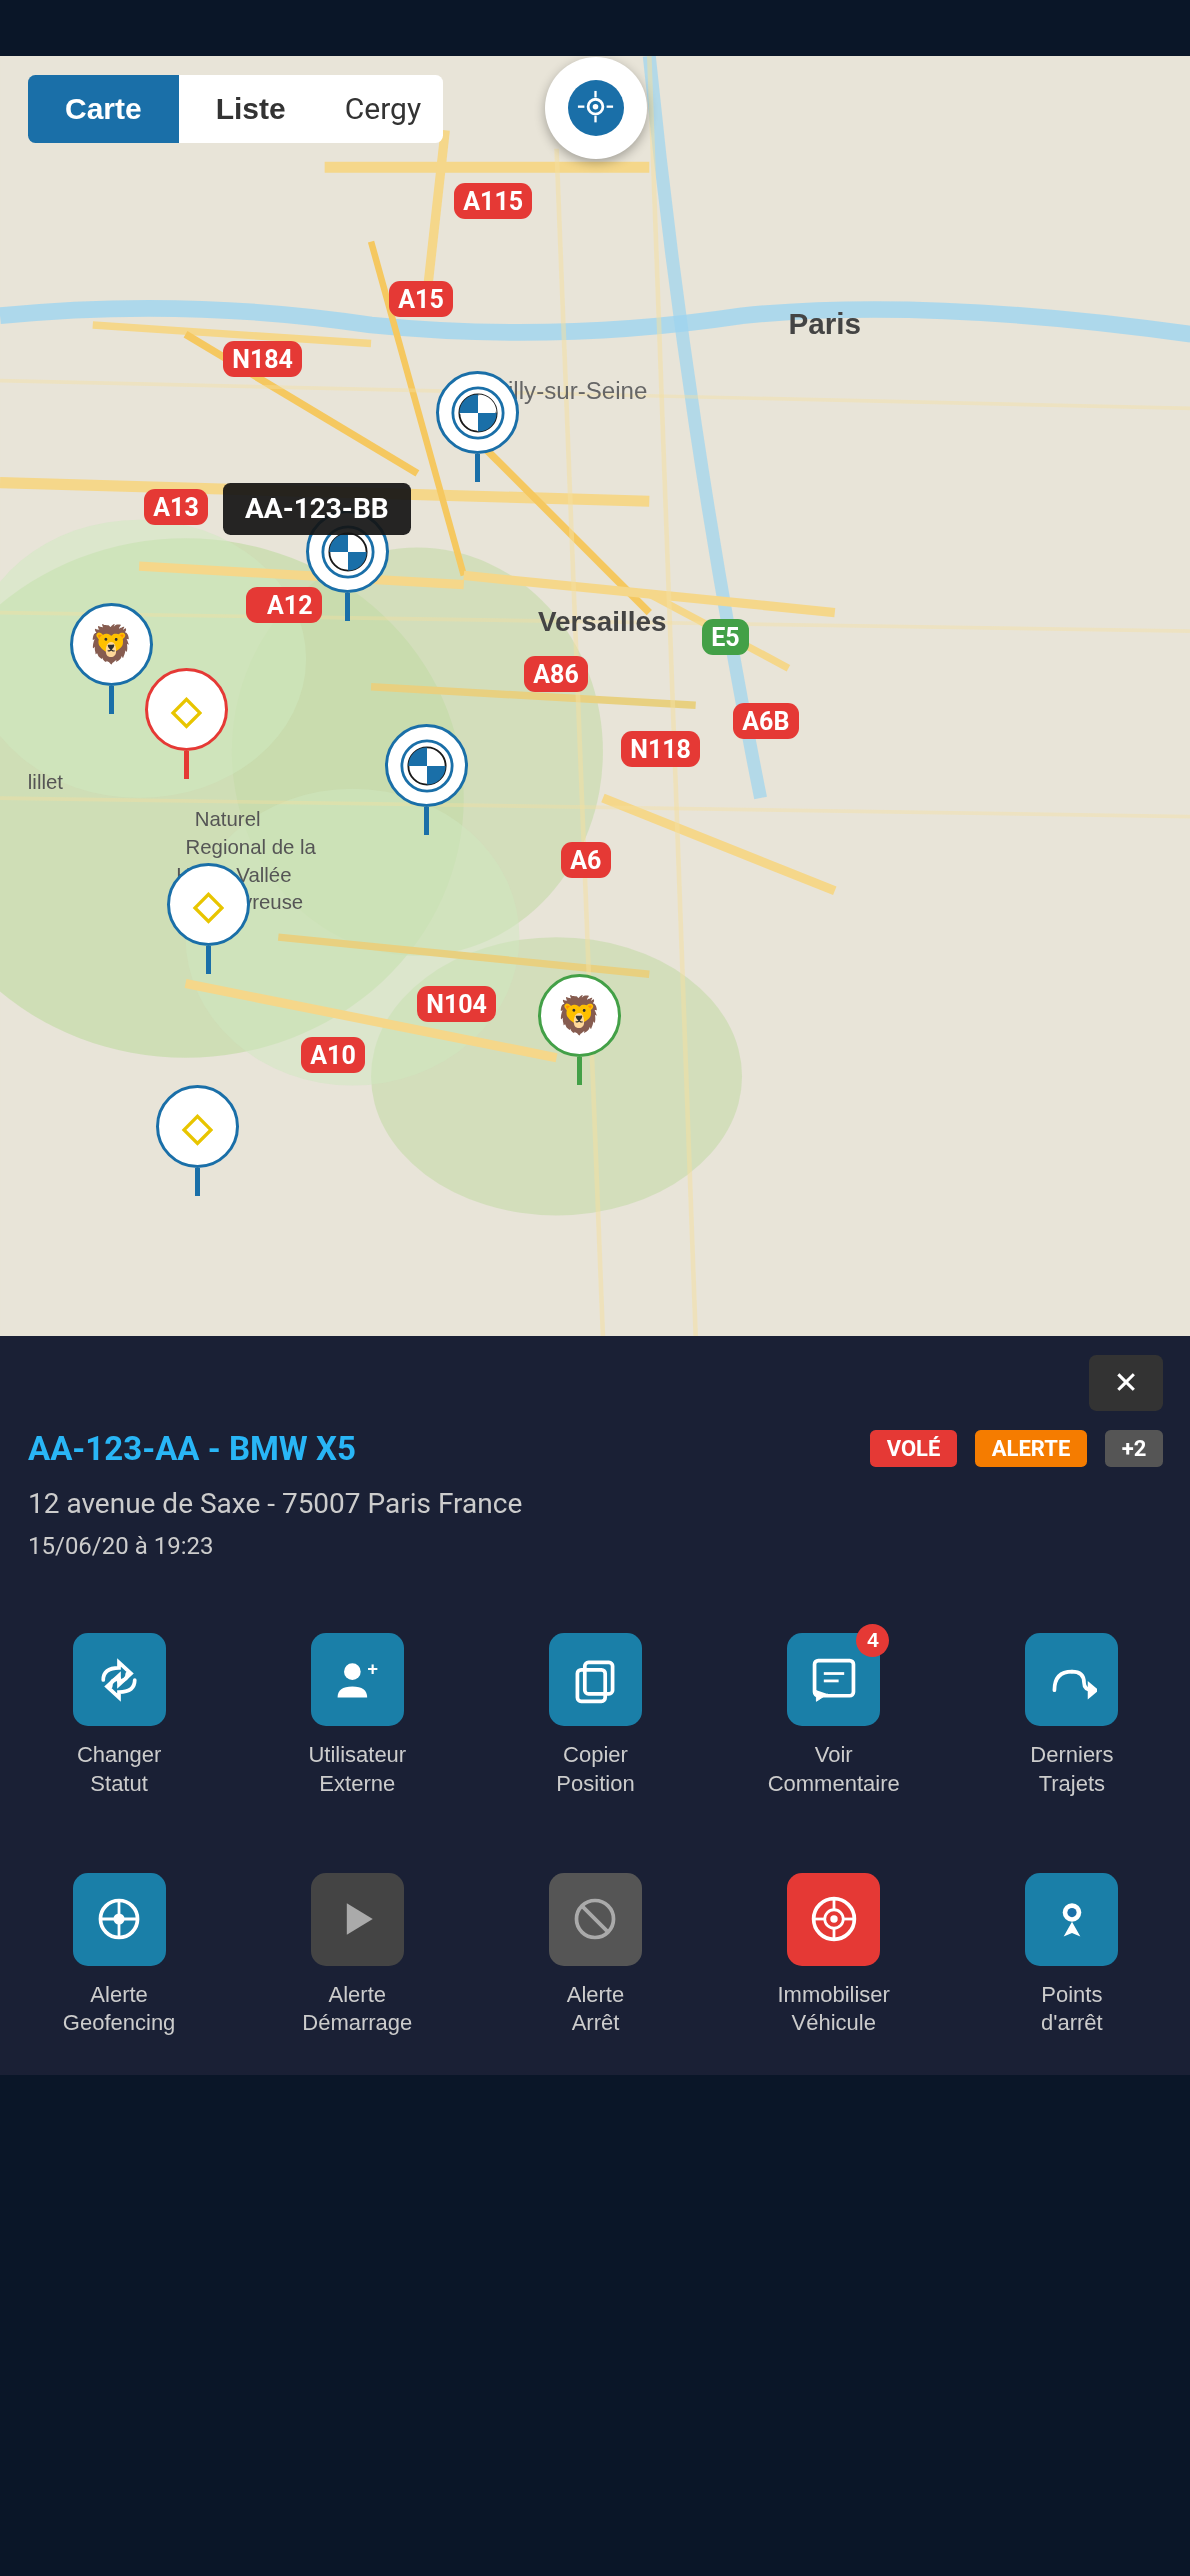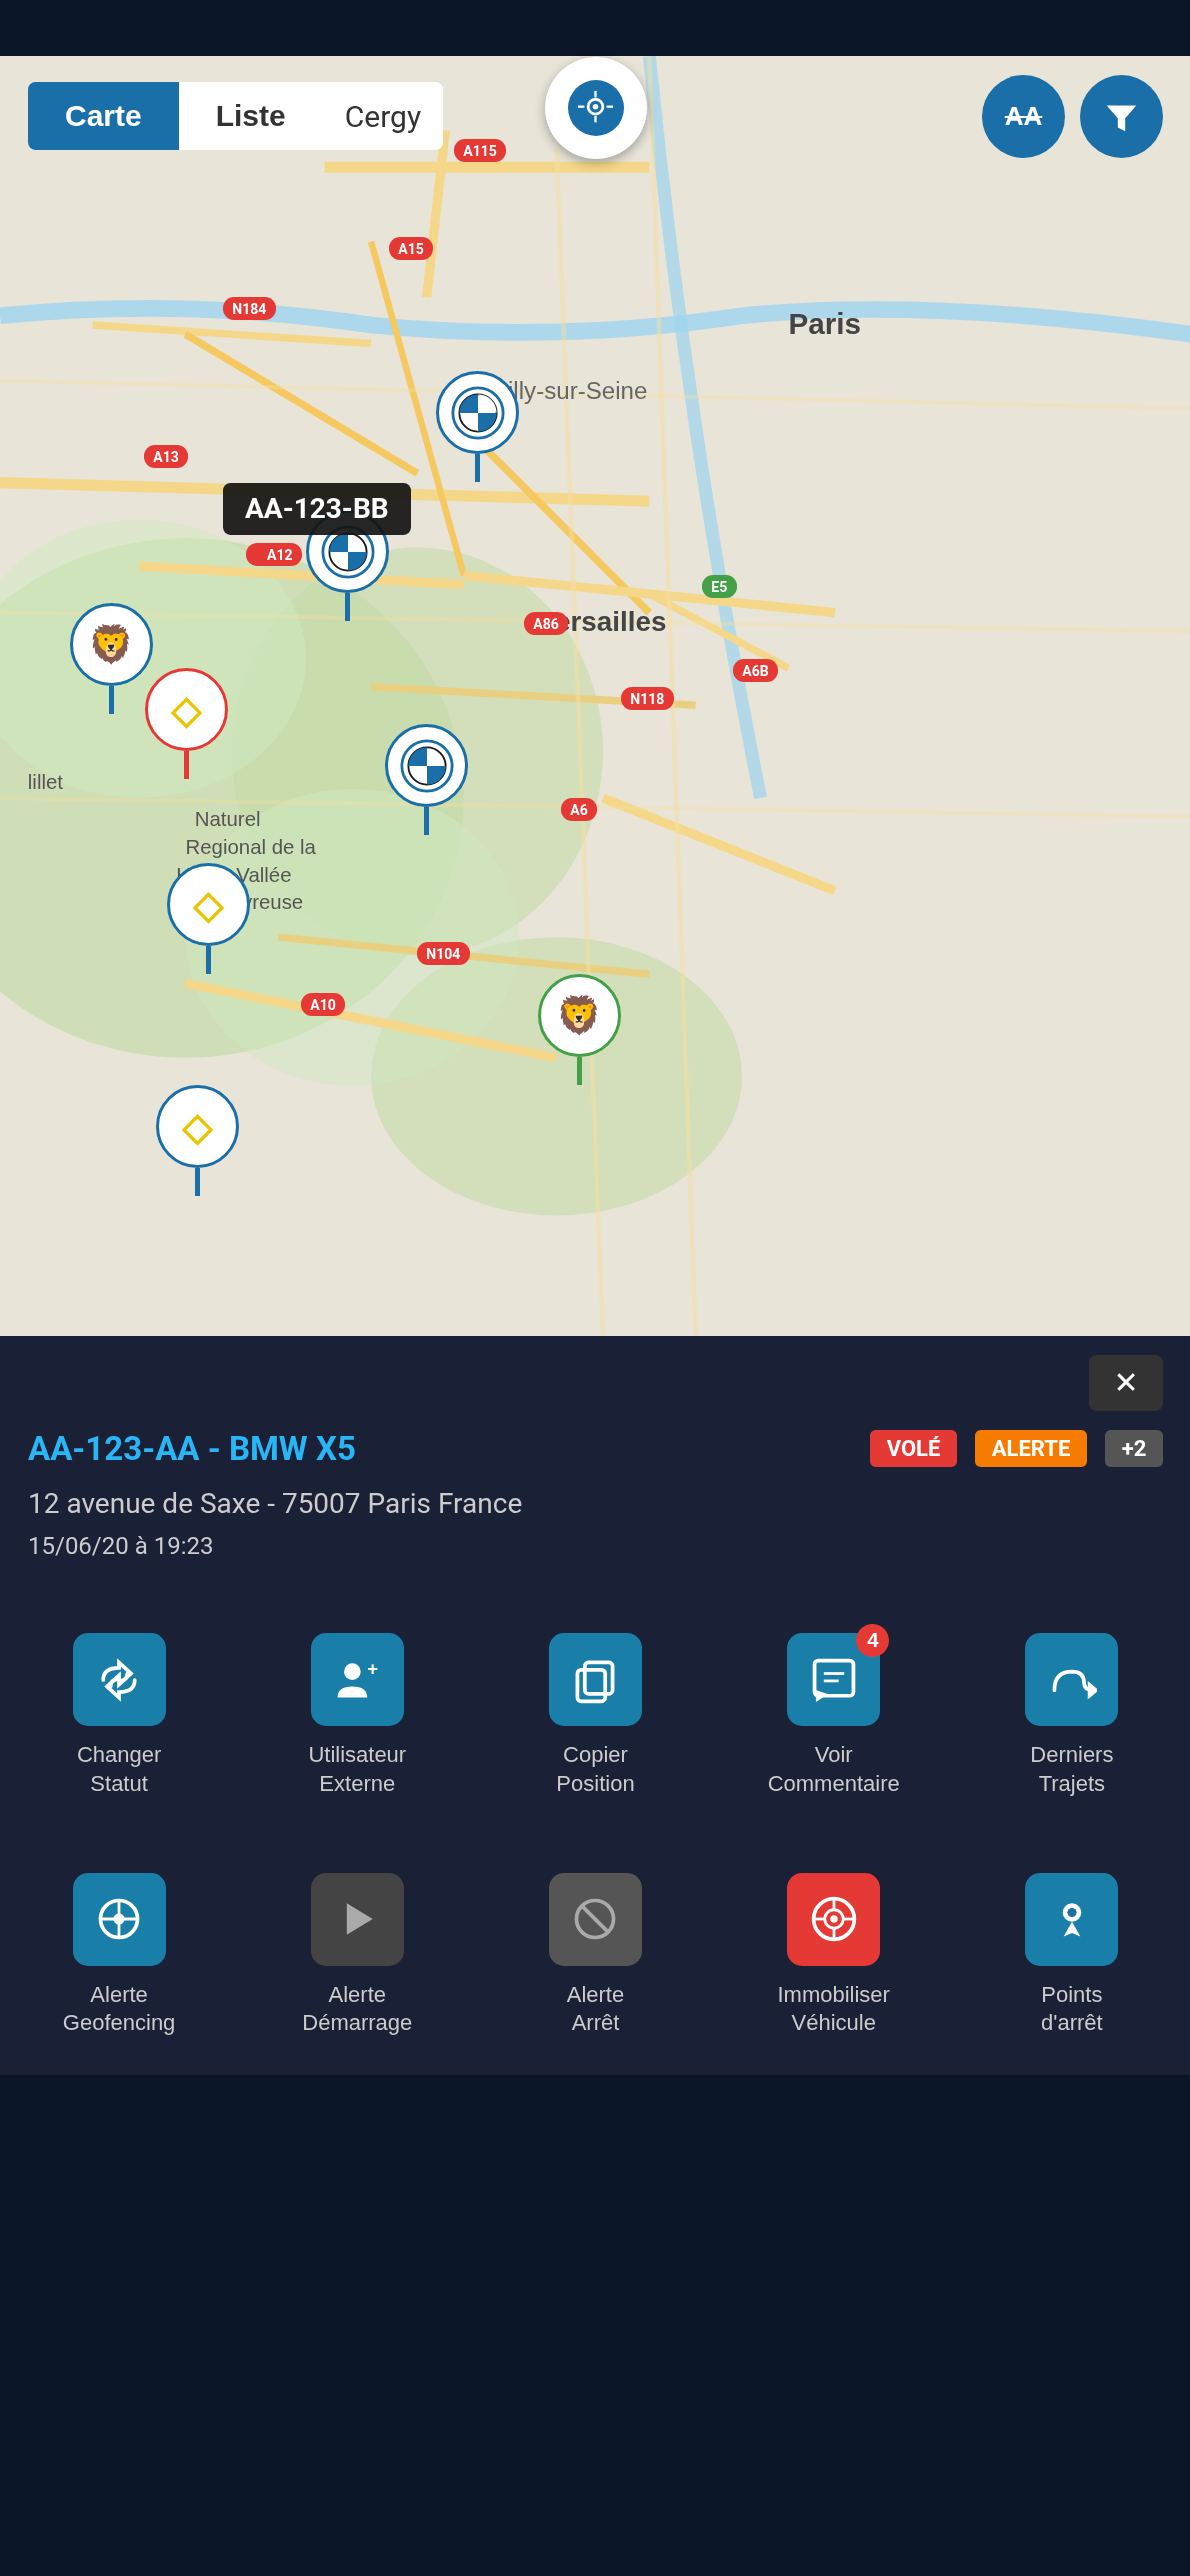--- a/index.html
+++ b/index.html
@@ -324,23 +324,24 @@
       font-weight: bold;
     }
 
     
     .road-label {
       position: absolute;
       background: #e53935;
       color: white;
       padding: 3.7px 9.3px;
       border-radius: 11px;
-      font-size: 14px;
+      font-size: 25px;
       font-weight: bold;
       z-index: 4;
+      margin-top: 44px;
     }
 
     .road-label.green-bg { background: #43a047; }
   </style>
 </head>
 <body>
 
 <div class="status-bar"></div>
 
 <div class="location-dot" style="position: absolute; top: 57px; left: 50%; transform: translateX(-50%); z-index: 50;">
@@ -425,30 +426,20 @@
   <div class="road-label" style="top:742px; left:561px;">A6</div>
   <div class="road-label" style="top:886px; left:417px;">N104</div>
   <div class="road-label" style="top:937px; left:301px;">A10</div>
 
   <div class="map-controls">
     <div class="tab-group">
       <button class="tab-btn active">Carte</button>
       <button class="tab-btn inactive">Liste</button>
       <div style="padding: 16.7px 22px; background: white; color: #333; font-size:30px; display:flex; align-items:center;">Cergy</div>
     </div>
-    <div class="map-right-controls">
-      <button class="icon-btn">
-        <span style="font-size:26px; font-weight:bold; color:white; text-decoration: line-through;">AA</span>
-      </button>
-      <button class="icon-btn">
-        <svg width="37" height="37" viewBox="0 0 40 40">
-          <polygon points="4,8 36,8 24,22 24,36 16,32 16,22" fill="white"></polygon>
-        </svg>
-      </button>
-    </div>
   </div>
 
   <div class="plate-label" style="top:427px; left:223px;">AA-123-BB</div>
 
   <div class="map-pin" style="top:315px; left:436px;">
     <div class="pin-circle blue">
       <svg width="54" height="54" viewBox="0 0 58 58">
         <circle cx="29" cy="29" r="27" fill="white" stroke="#1a6fa8" stroke-width="3"></circle>
         <circle cx="29" cy="29" r="20" fill="none" stroke="#1a1a1a" stroke-width="2"></circle>
         <path d="M9,29 A20,20 0 0,1 29,9 L29,29 Z" fill="#1a6fa8"></path>

